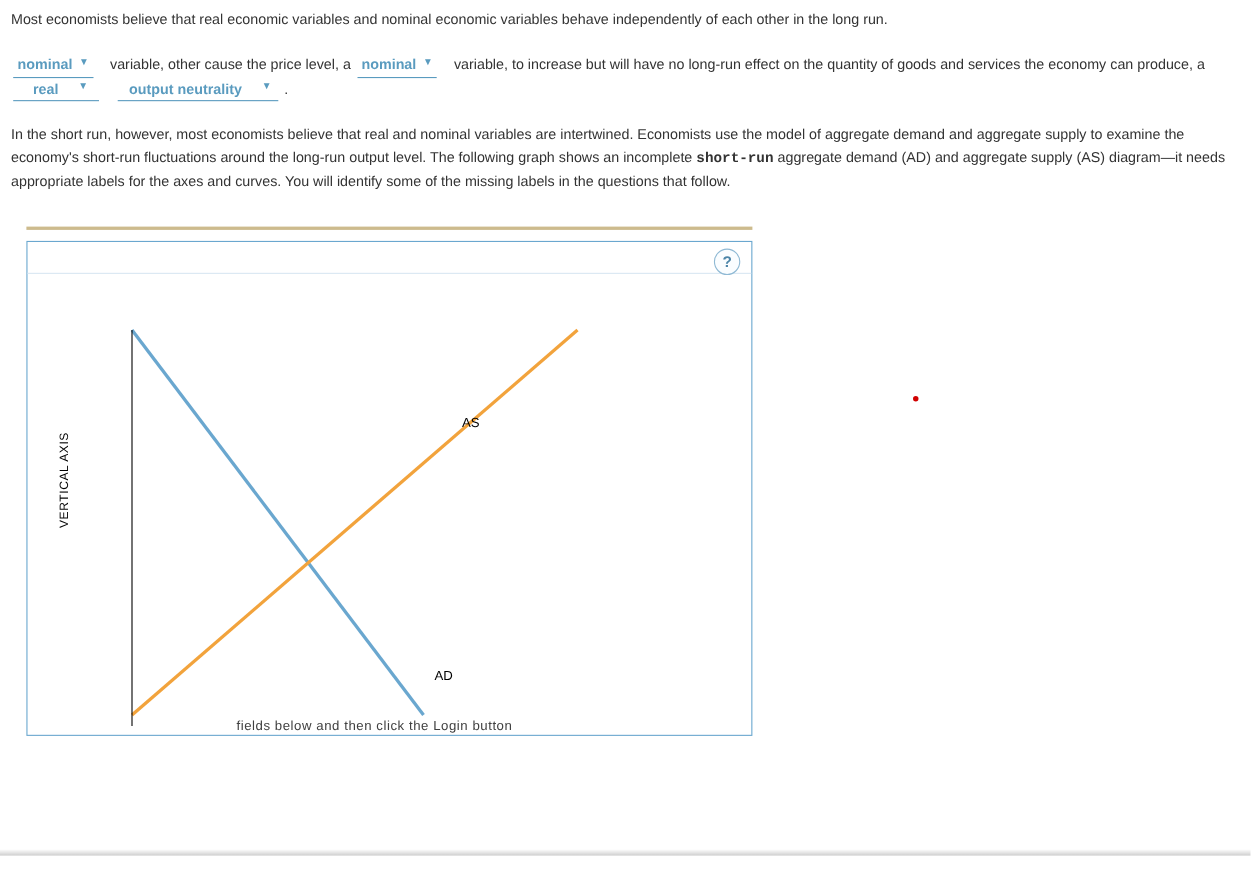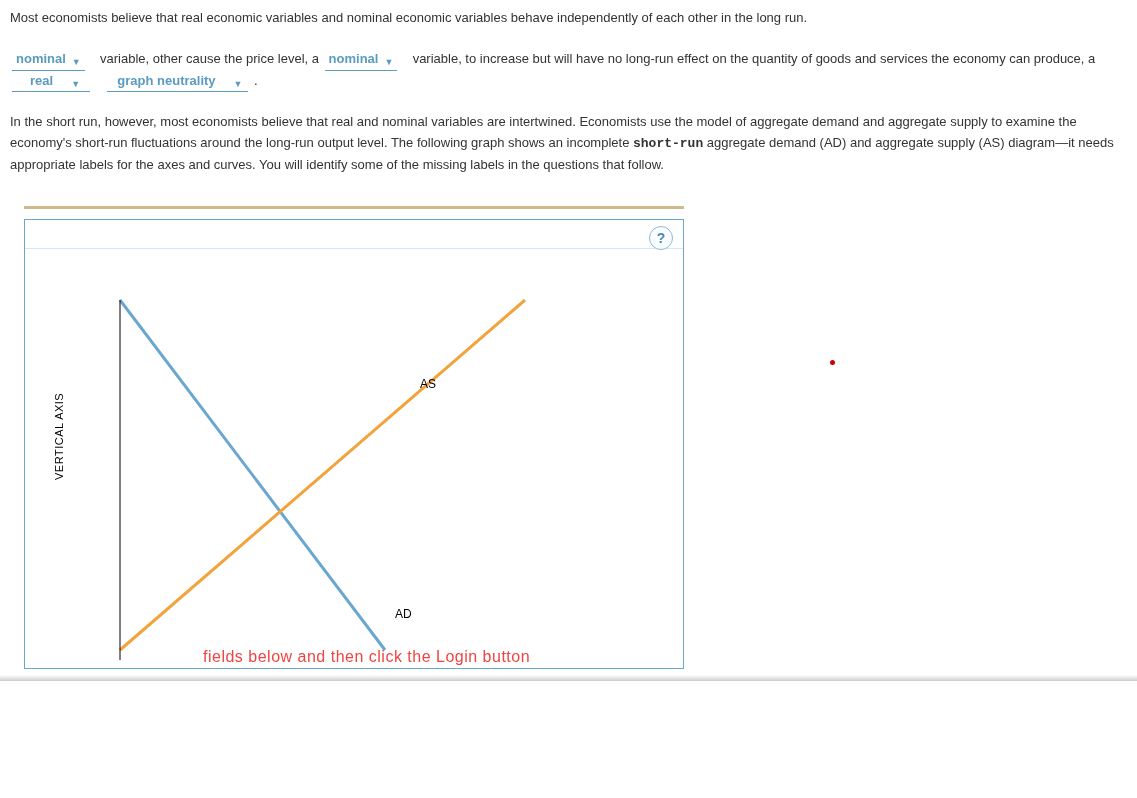--- a/index.html
+++ b/index.html
@@ -6,33 +6,33 @@
     margin: 0;
     padding: 0;
     background: #fff;
     font-family: Verdana, Geneva, sans-serif;
     font-size: 13px;
     color: #333;
     line-height: 1.6;
   }
   .page {
     width: 1137px;
-    height: 681px;
+    height: 778px;
     box-sizing: border-box;
     padding: 8px 10px 0 10px;
     overflow: hidden;
     position: relative;
   }
   .para {
     margin: 0 0 20px 0;
   }
   .bold { font-weight: bold; font-family: Liberation Mono, monospace; }
   .dd {
     display: inline-flex;
-    align-items: flex-end;
+    align-items: flex-start;
     font-weight: bold;
     color: #5a9bbf;
     border-bottom: 1px solid #5a9bbf;
     padding: 0 4px 0 4px;
     margin: 0 2px;
     vertical-align: baseline;
     cursor: pointer;
     white-space: nowrap;
   }
   .dd .tri {
@@ -105,24 +105,24 @@
     color:#000;
     letter-spacing: 0.5px;
   }
   .curve-label {
     font-size: 12px;
     fill:#000;
     font-family: Arial, sans-serif;
   }
   .bottom-ghost {
     position:absolute;
-    left:178px;
+    left:190px;
     bottom:-2px;
-    font-size:16px;
-    color:#ef4444;
+    font-size:12px;
+    color:#404040;
     white-space:nowrap;
     letter-spacing:0.5px;
   }
   .bottom-cut {
     position:absolute;
     left:0; right:0; bottom:0;
     height:6px;
     background:linear-gradient(#00000000,#00000033);
     pointer-events:none;
   }
@@ -146,21 +146,21 @@
       <span class="tri">▼</span>
     </span>
     <span class="gap6"></span>
     <span> variable, to increase but will have no long-run effect on the quantity of goods and services the economy can produce, a</span>
     <span class="dd" style="padding-left:18px;padding-right:10px">
       <span>real</span>
       <span class="tri" style="margin-left:18px">▼</span>
     </span>
     <span class="gap6"></span>
     <span class="dd" style="padding-left:10px;padding-right:6px">
-      <span>graph neutrality</span>
+      <span>output neutrality</span>
       <span class="tri" style="margin-left:18px">▼</span>
     </span>
     <span> .</span>
   </p>
 
   <p class="para">
     <span>In the short run, however, most economists believe that real and nominal variables are intertwined. Economists use the model of aggregate demand and aggregate supply to examine the economy's short-run fluctuations around the long-run output level. The following graph shows an incomplete </span><span class="bold">short-run</span><span> aggregate demand (AD) and aggregate supply (AS) diagram—it needs appropriate labels for the axes and curves. You will identify some of the missing labels in the questions that follow.</span>
   </p>
 
   <div class="graph-wrap">

